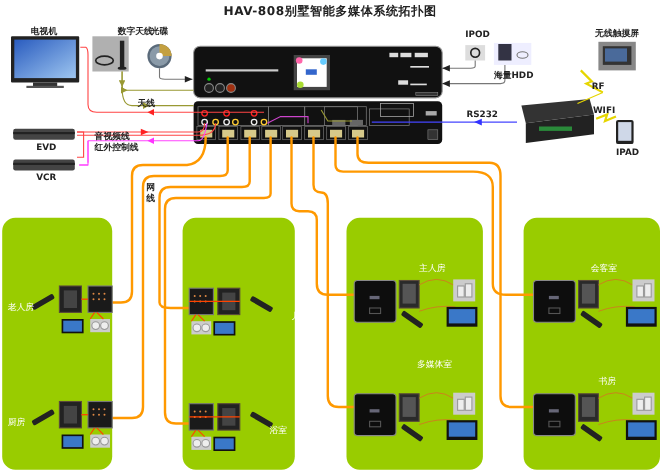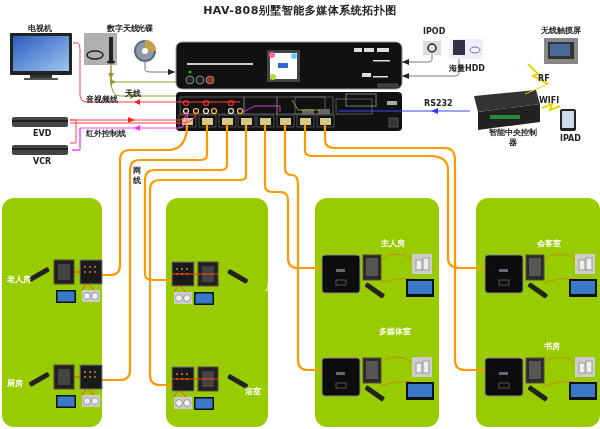--- a/index.html
+++ b/index.html
@@ -1,20 +1,20 @@
 <!DOCTYPE html>
 <html><head>
   <meta charset="utf-8">
   <style>
     html, body { margin: 0; padding: 0; background: #ffffff; }
     body { width: 600px; height: 429px; position: relative; overflow: hidden;
            font-family: "DejaVu Sans", sans-serif; }
     #stage { position: absolute; left: 0; top: 0; width: 600px; height: 429px; }
     .lbl { position: absolute; font-size: 8px; font-weight: bold; color: #222; white-space: nowrap; }
-    .lbl-w { position: absolute; font-size: 8px; font-weight: bold; color: #ffffff; white-space: nowrap; }
+    .lbl-w { position: absolute; font-size: 8px; font-weight: normal; color: #ffffff; white-space: nowrap; }
     .title { position: absolute; left: 0; width: 600px; top: 3px; text-align: center;
              font-size: 11px; font-weight: bold; color: #222; letter-spacing: 0.5px; }
     .room { position: absolute; background: #99cc00; border-radius: 12px; }
   </style>
 </head>
 <body>
 
 <div id="stage">
 
   <div class="title">HAV-808别墅智能多媒体系统拓扑图</div>
@@ -374,24 +374,23 @@
 
   <span class="lbl" style="left:28px;top:23px;">电视机</span>
   <span class="lbl" style="left:83px;top:23px;margin-left:24px;">数字天线</span>
   <span class="lbl" style="left:137px;top:23px;">光碟</span>
   <span class="lbl" style="left:423px;top:27px;">IPOD</span>
   <span class="lbl" style="left:449px;top:27px;margin-top:36px;">海量HDD</span>
   <span class="lbl" style="left:541px;top:25px;">无线触摸屏</span>
   <span class="lbl" style="left:33px;top:129px;">EVD</span>
   <span class="lbl" style="left:33px;top:157px;">VCR</span>
   <span class="lbl" style="left:560px;top:134px;">IPAD</span>
-  <span class="lbl" style="left:486px;top:128px;width:54px;white-space:normal;text-align:center;line-height:10px;">智能中央控制器</span>
 
   <span class="lbl" style="left:125px;top:88px;">天线</span>
-  <span class="lbl" style="left:86px;top:94px;">音视频线</span>
+  <span class="lbl" style="left:86px;top:118px;">音视频线</span>
   <span class="lbl" style="left:86px;top:128px;">红外控制线</span>
   <span class="lbl" style="left:110px;top:166px;width:9px;white-space:normal;line-height:10px;margin-left:23px;">网线</span>
   <span class="lbl" style="left:424px;top:99px;">RS232</span>
   <span class="lbl" style="left:522px;top:74px;margin-left:16px;">RF</span>
   <span class="lbl" style="left:539px;top:96px;">WIFI</span>
 
   <span class="lbl-w" style="left:7px;top:274px;">老人房</span>
   <span class="lbl-w" style="left:7px;top:378px;">厨房</span>
   <span class="lbl-w" style="left:241px;top:282px;margin-left:24px;">儿童房</span>
   <span class="lbl-w" style="left:245px;top:386px;">浴室</span>

